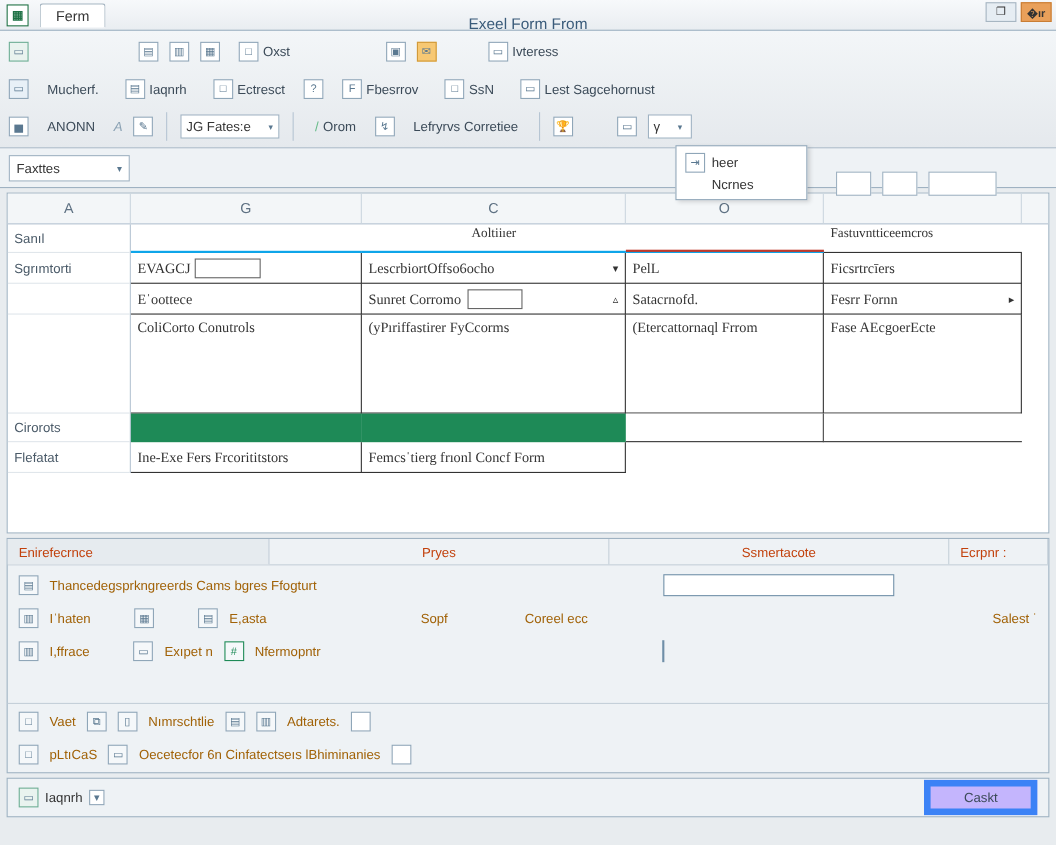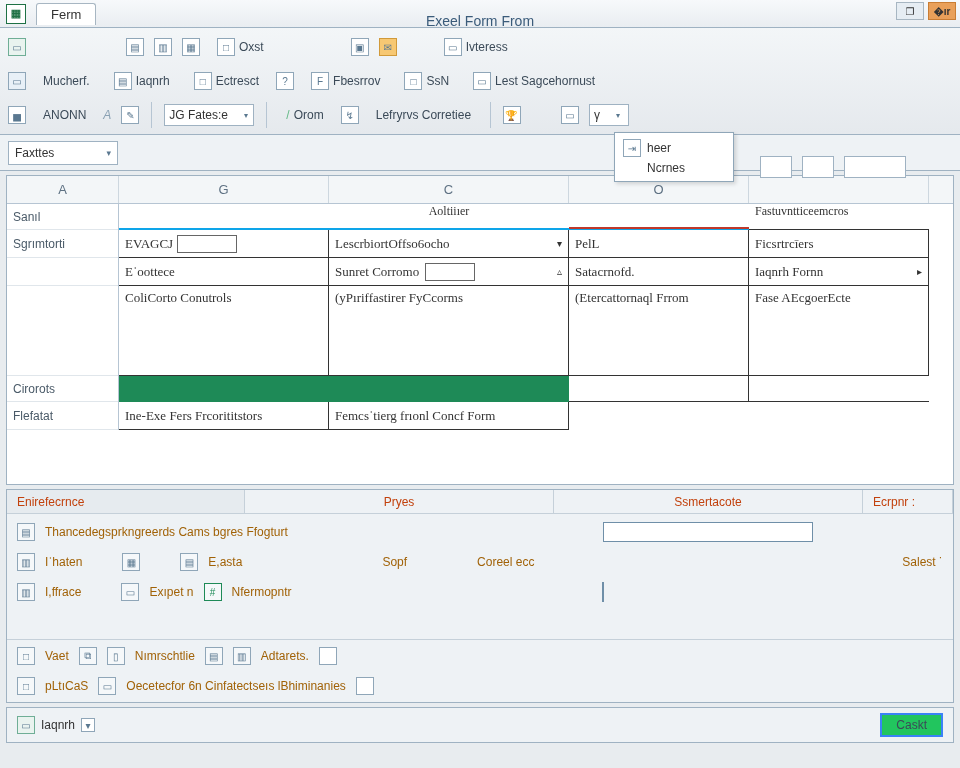--- a/index.html
+++ b/index.html
@@ -141,21 +141,21 @@
   .pline .ptxt{font-size:12px;color:#a16207;}
   .pline .pfield{ border:1px solid #6f8fa8; height:20px; background:#fff;}
   .panel-strip{ border-top:1px solid #c5d0d9; padding:4px 10px; display:flex;flex-direction:column; gap:6px;}
   
   .status {
     margin:4px 6px 0 6px; height:36px; background:#eef2f5;
     border:1px solid #9fb2c2; display:flex;align-items:center;
     justify-content:space-between; padding:0 10px;
   }
   .status .sbtn{
-    border:2px solid #3b82f6; padding:3px 14px; background:#22c55e;
+    border:6px solid #3b82f6; padding:3px 30px; background:#c4b5fd;
     font-size:12px;color:#3b4a58;
   }
   .status .left{display:flex;align-items:center;gap:6px;}
 </style>
 </head>
 <body>
 
 <div class="titlebar">
   <div class="app-icon">▦</div>
   <div class="tab">Ferm</div>
@@ -314,21 +314,21 @@
       </div>
       <div class="crow">
         <div class="cell wG2">Eˈoottece</div>
         <div class="cell wC2">
             <span>Sunret Corromo</span>
             <span class="cellin" style="width:50px;margin-left:6px"></span>
             <span style="margin-left:auto;font-size:10px">▵</span>
           </div>
         <div class="cell wO2">Satacrnofd.</div>
         <div class="cell wE2">
-            <span>Iaqnrh Fornn</span>
+            <span>Fesrr Fornn</span>
             <span style="margin-left:auto;font-size:10px">▸</span>
           </div>
       </div>
       <div class="crow" style="height:90px">
         <div class="cell wG2 tall">ColiCorto Conutrols</div>
         <div class="cell wC2 tall">(yPıriffastirer FyCcorms</div>
         <div class="cell wO2 tall">(Etercattornaql Frrom</div>
         <div class="cell wE2 tall">Fase AEcgoerEcte</div>
       </div>
       <div class="greenrow">

